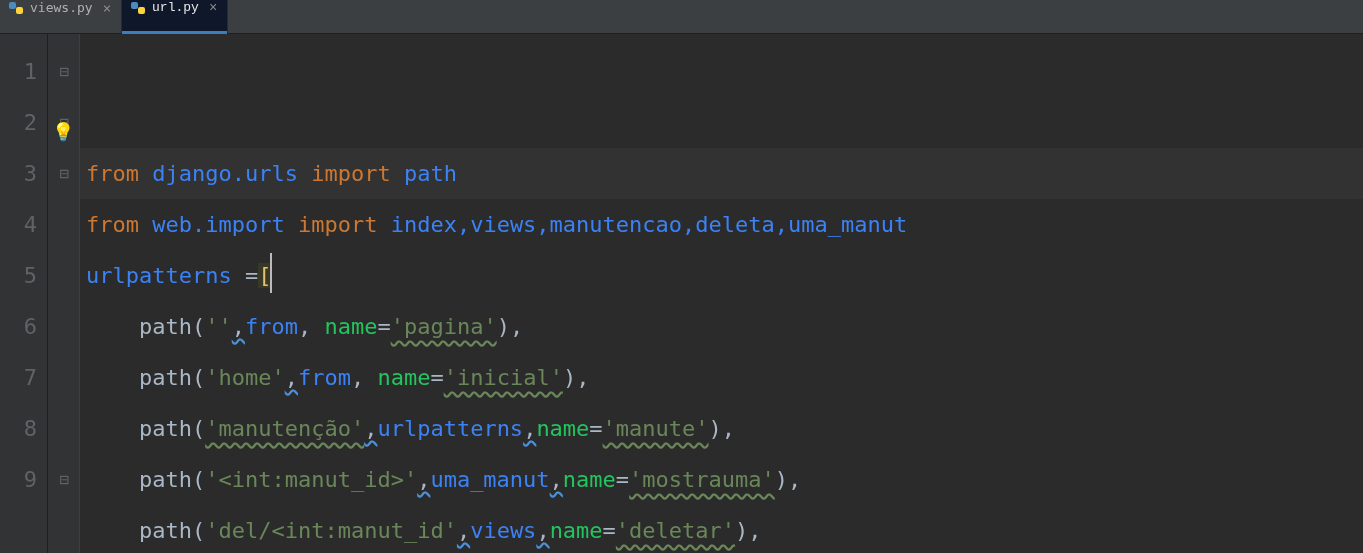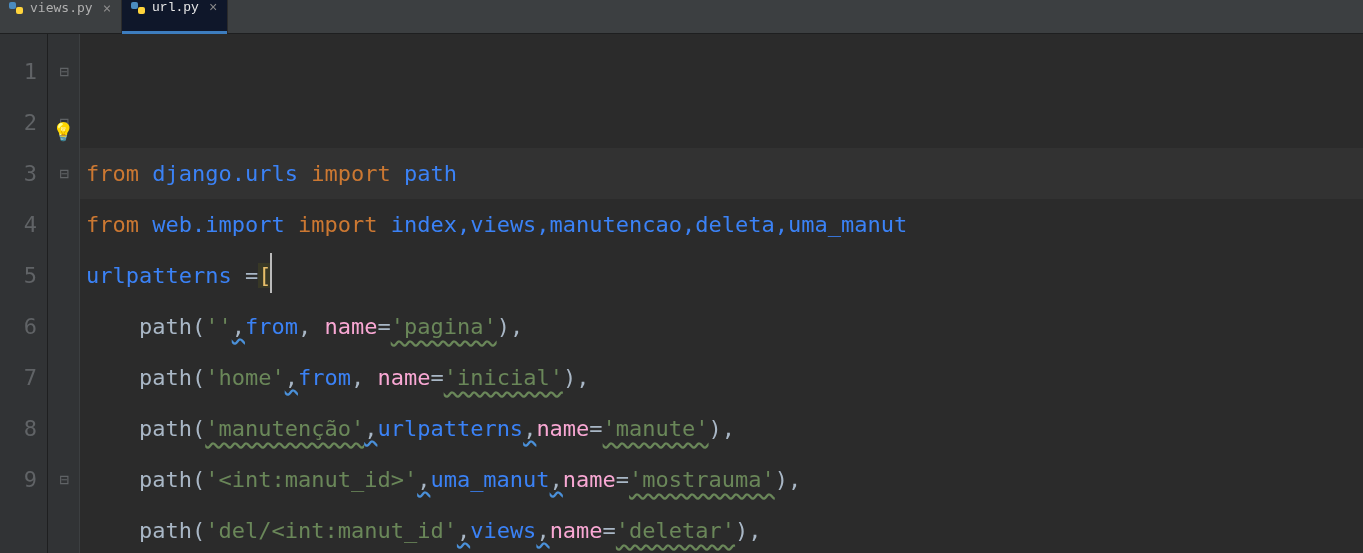--- a/index.html
+++ b/index.html
@@ -107,21 +107,21 @@
   .caret {
     display:inline-block;
     width:2px; height:40px;
     background:#bbbbbb;
     vertical-align:-10px;
     margin-left:-1px;
   }
   .kw { color:#cc7832;margin-top:28px; }
   .id { color:#3b82f6; }
   .str { color:#6a8759; }
-  .kwarg { color:#f9a8d4; }
+  .kwarg { color:#22c55e; }
   .fn { color:#a9b7c6; }
   .pu { color:#a9b7c6; }
   .sq-yellow { color:#e8bf6a; background:rgba(80,80,30,0.35); }
   .wavy { text-decoration-line: underline; text-decoration-style: wavy; text-decoration-color:#6a8759; text-underline-offset:6px; }
   .wavy-blue { text-decoration-line: underline; text-decoration-style: wavy; text-decoration-color:#4a90d9; text-underline-offset:4px; }
 </style>
 </head>
 <body>
 
 <div class="tabbar">

